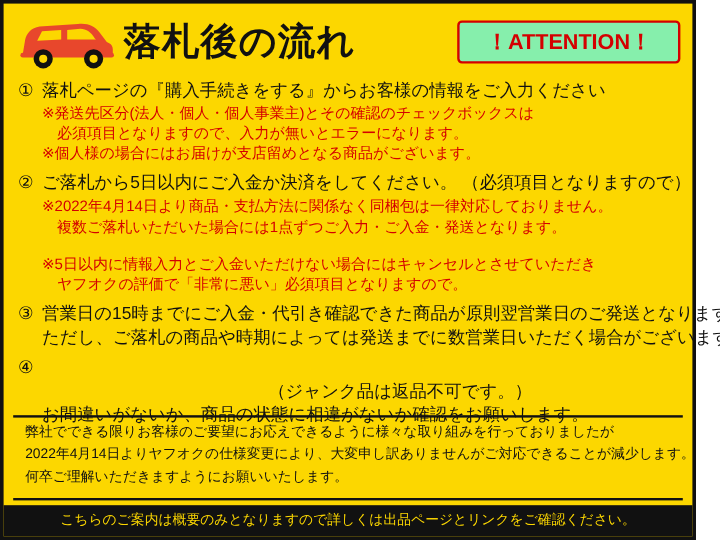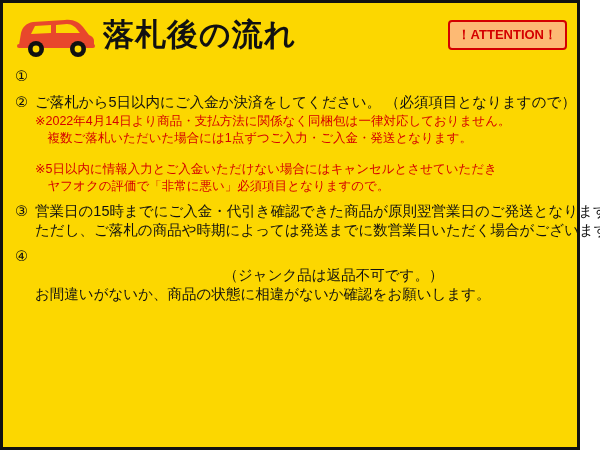--- a/index.html
+++ b/index.html
@@ -35,24 +35,24 @@
     color:#111;
     letter-spacing:1px;
     margin-left:6px;
     white-space:nowrap;
   }
   .attention{
     margin-left:auto;
     border:2px solid #d40000;
     color:#d40000;
     font-weight:bold;
-    font-size:13px;
-    padding:4px 8px;
+    font-size:18px;
+    padding:4px 22px;
     border-radius:4px;
-    background:#fdba74;
+    background:#86efac;
     white-space:nowrap;
   }
   
   .body{
     padding:0 12px;
   }
   .item{
     margin-bottom:7px;
   }
   .line{
@@ -127,20 +127,26 @@
     </svg>
     <div class="header-title">落札後の流れ</div>
     <div class="attention">！ATTENTION！</div>
   </div>
 
   <div class="body">
 
     <div class="item">
       <div class="line">
         <span class="num">①</span>
+        <span class="txt black">落札ページの『購入手続きをする』からお客様の情報をご入力ください</span>
+      </div>
+      <div class="sub indent1">
+        <div class="txt red">※発送先区分(法人・個人・個人事業主)とその確認のチェックボックスは</div>
+        <div class="txt red">　必須項目となりますので、入力が無いとエラーになります。</div>
+        <div class="txt red">※個人様の場合にはお届けが支店留めとなる商品がございます。</div>
       </div>
     </div>
 
     <div class="item">
       <div class="line">
         <span class="num">②</span>
         <span class="txt black">ご落札から5日以内にご入金か決済をしてください。 （必須項目となりますので）</span>
       </div>
       <div class="sub indent1">
         <div class="txt red">※2022年4月14日より商品・支払方法に関係なく同梱包は一律対応しておりません。</div>
@@ -166,14 +172,23 @@
         <span class="num">④</span>
       </div>
       <div class="cont">
         <div class="txt black">　　　　　　　　　　　　　（ジャンク品は返品不可です。）</div>
         <div class="txt black">お間違いがないか、商品の状態に相違がないか確認をお願いします。</div>
       </div>
     </div>
 
   </div>
 
+  <div class="footer">
+    <div class="footer-note">
+      <p>弊社でできる限りお客様のご要望にお応えできるように様々な取り組みを行っておりましたが</p>
+      <p>2022年4月14日よりヤフオクの仕様変更により、大変申し訳ありませんがご対応できることが減少します。</p>
+      <p>何卒ご理解いただきますようにお願いいたします。</p>
+    </div>
+    <div class="divider"></div>
+    <div class="footer-bar">こちらのご案内は概要のみとなりますので詳しくは出品ページとリンクをご確認ください。</div>
+  </div>
 
 </div>
 
 </body></html>

